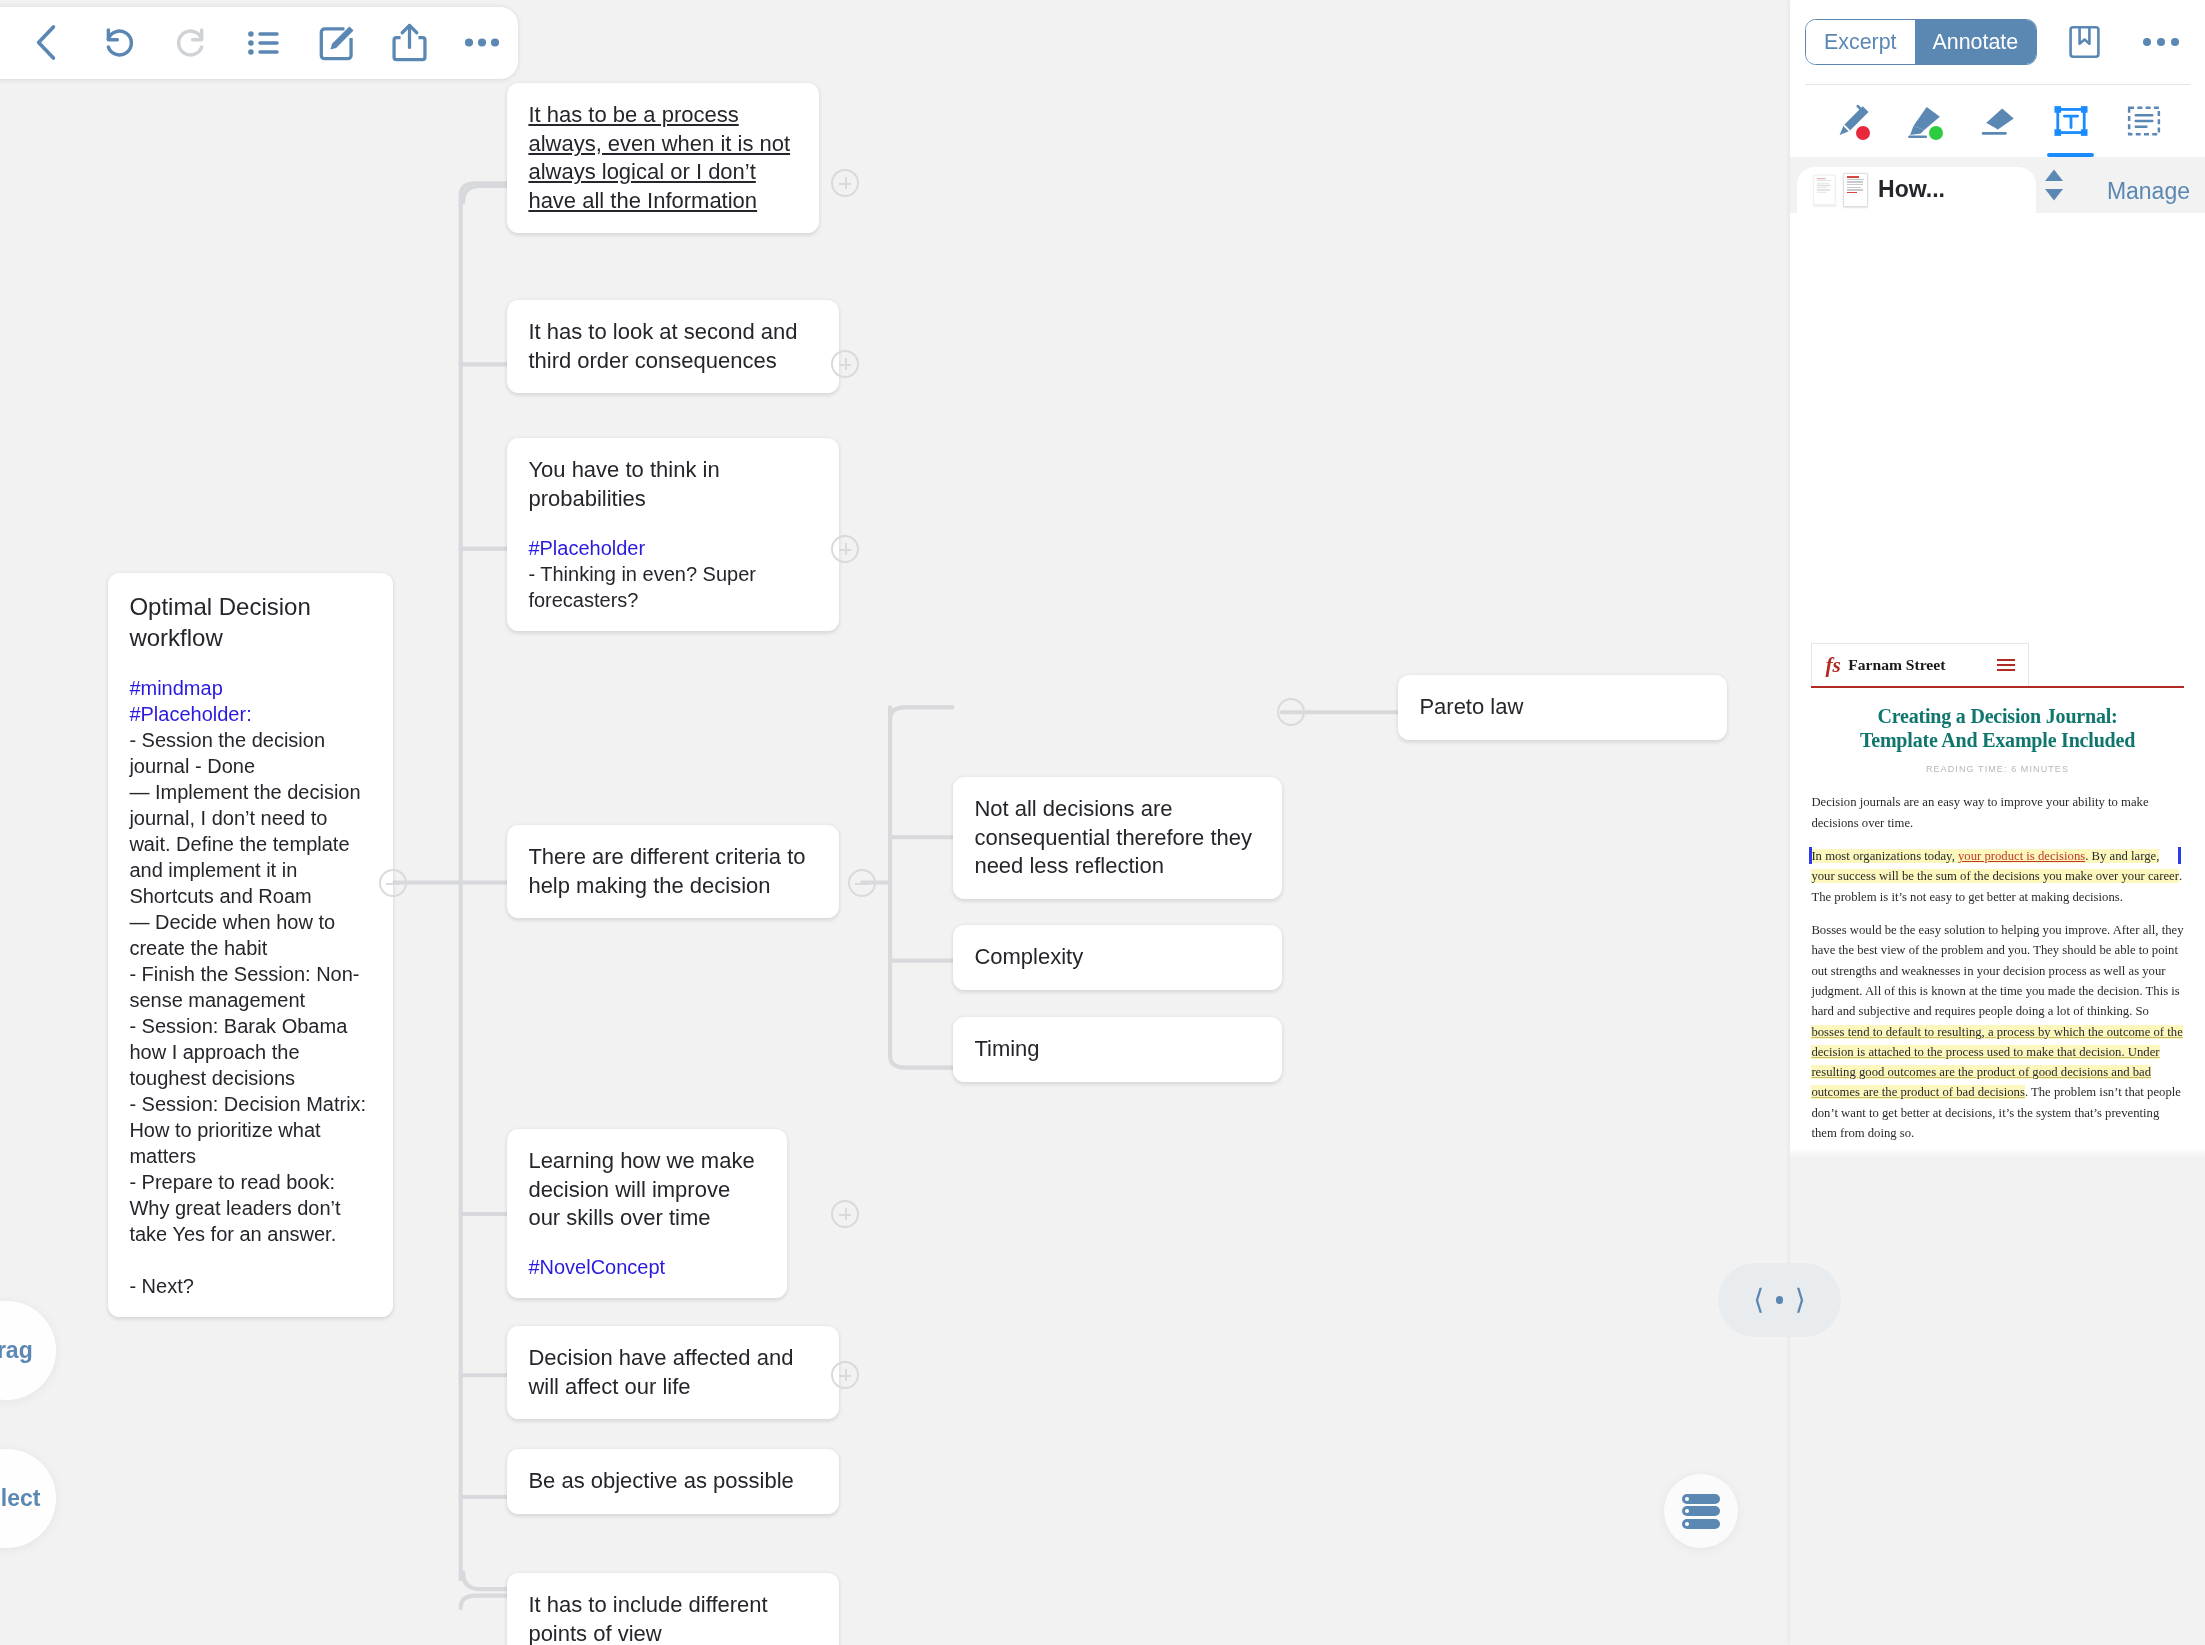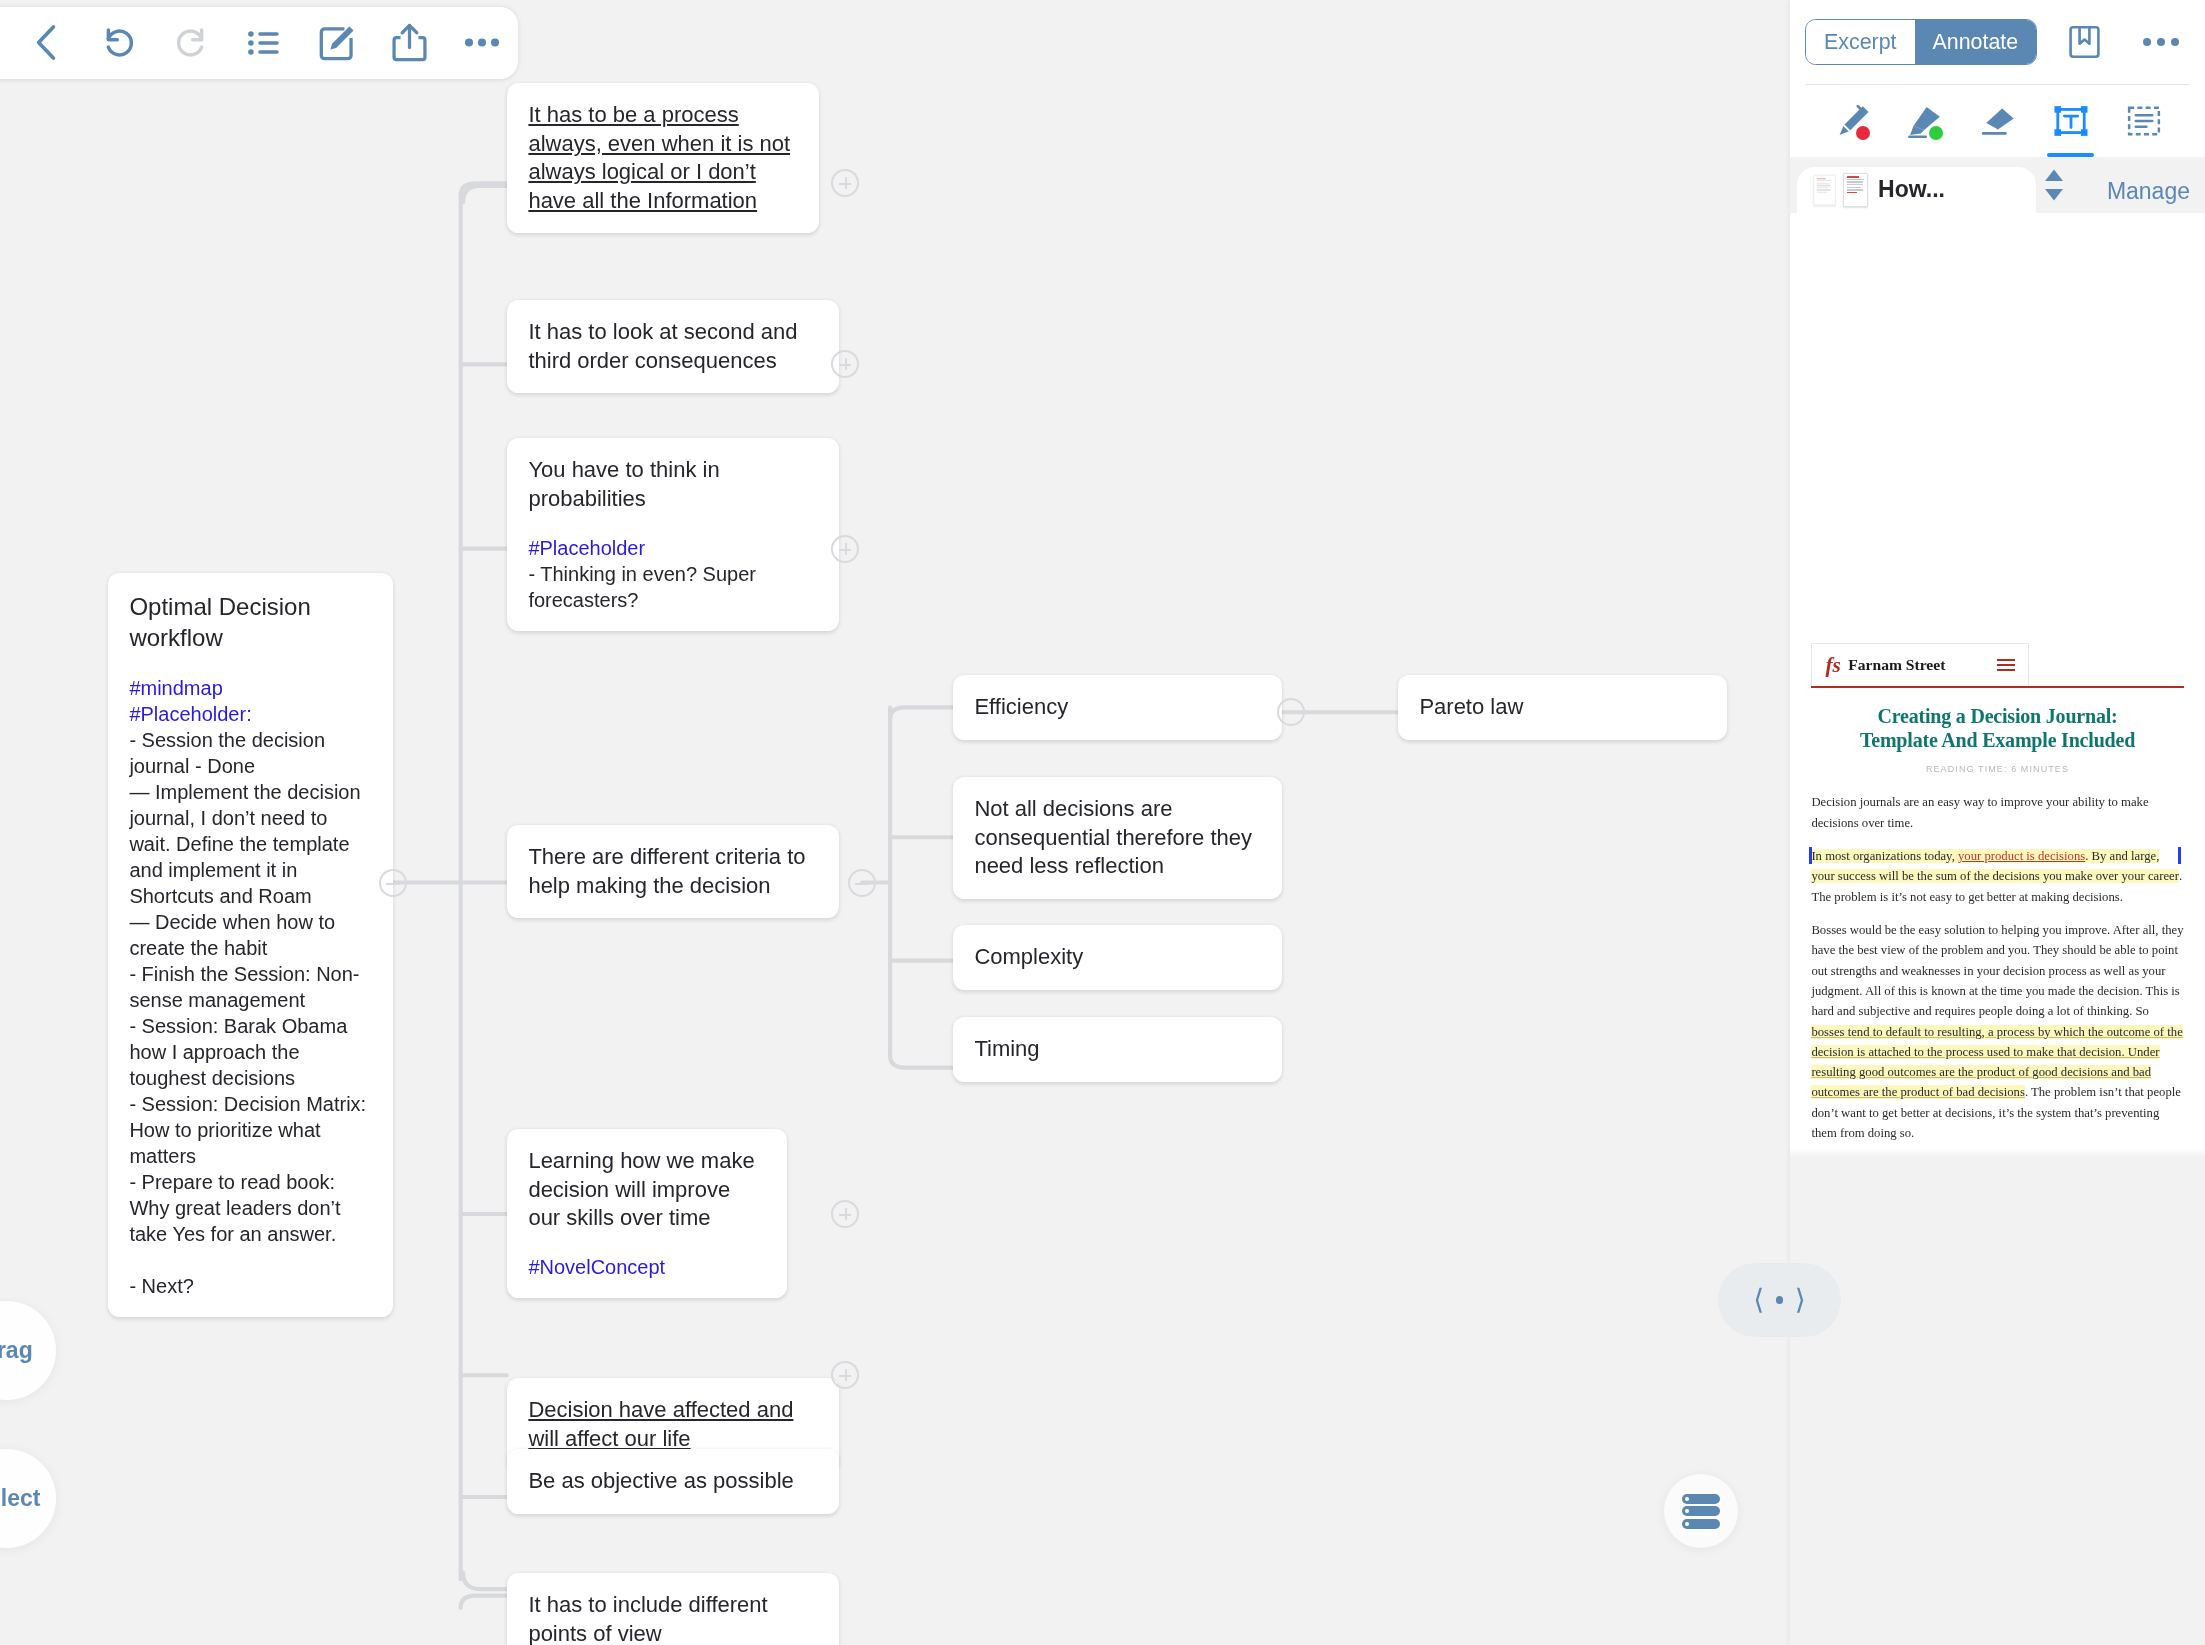--- a/index.html
+++ b/index.html
@@ -371,23 +371,20 @@
         <div class="sub">- Thinking in even? Super forecasters?</div>
       </div>
     </div>
     <div class="handle plus" style="left:831px; top:535px;"></div>
 
     <div class="node" style="left:507px; top:825px; width:332px;">
       <div class="title">There are different criteria to help making the decision</div>
     </div>
     <div class="handle minus" style="left:848px; top:869px;"></div>
 
-    <div class="node" style="left:953px; top:675px; width:329px;">
-      <div class="title">Efficiency</div>
-    </div>
     <div class="handle minus" style="left:1277px; top:698px;"></div>
 
     <div class="node" style="left:953px; top:777px; width:329px;">
       <div class="title">Not all decisions are consequential therefore they need less reflection</div>
     </div>
 
     <div class="node" style="left:953px; top:925px; width:329px;">
       <div class="title">Complexity</div>
     </div>
 
@@ -400,21 +397,21 @@
     </div>
 
     <div class="node" style="left:507px; top:1129px; width:280px;">
       <div class="title">Learning how we make decision will improve our skills over time</div>
       <div class="notes">
         <div class="tag">#NovelConcept</div>
       </div>
     </div>
     <div class="handle plus" style="left:831px; top:1200px;"></div>
 
-    <div class="node" style="left:507px; top:1378px; width:332px;text-decoration:underline;">
+    <div class="node" style="left:507px; top:1326px; width:332px;">
       <div class="title">Decision have affected and will affect our life</div>
     </div>
     <div class="handle plus" style="left:831px; top:1361px;"></div>
 
     <div class="node" style="left:507px; top:1449px; width:332px;">
       <div class="title">Be as objective as possible</div>
     </div>
 
     <div class="node" style="left:507px; top:1573px; width:332px;">
       <div class="title">It has to include different points of view</div>

